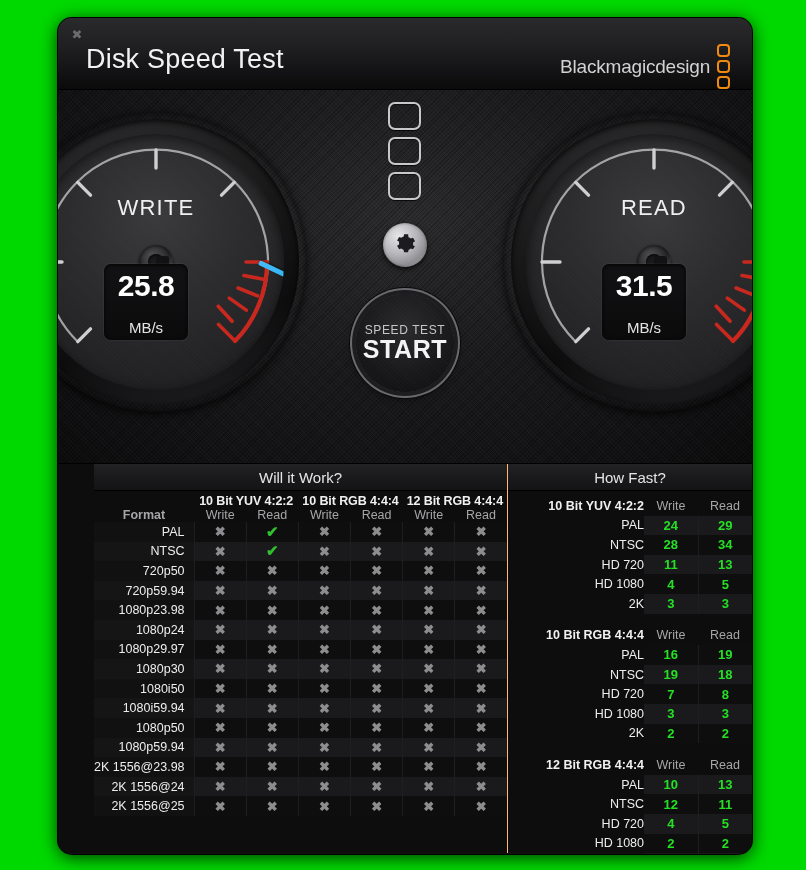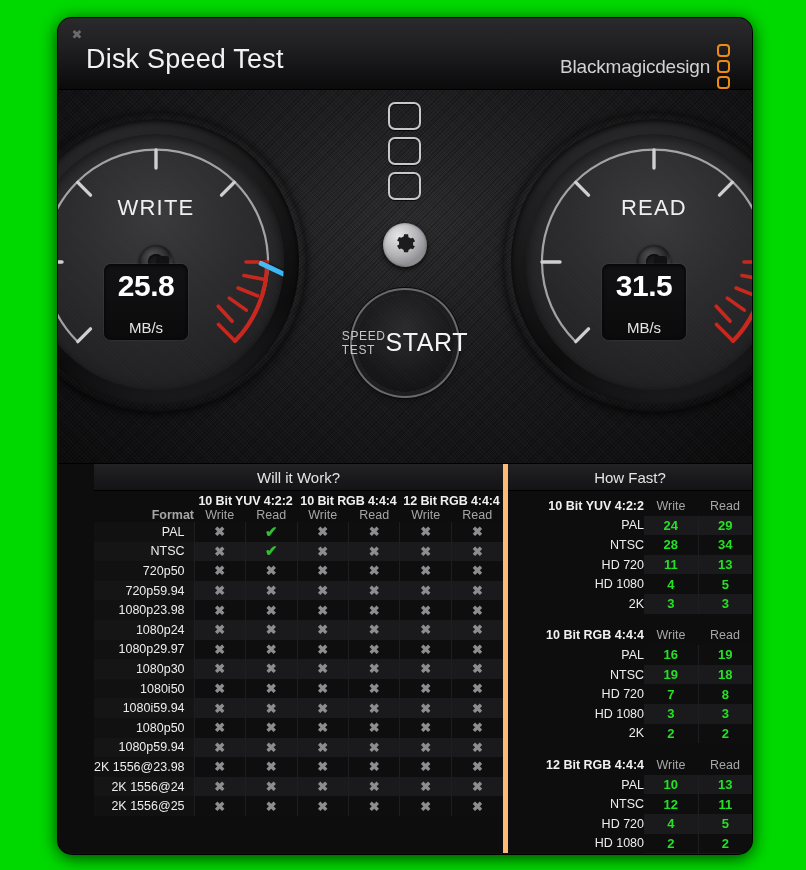--- a/index.html
+++ b/index.html
@@ -172,29 +172,29 @@
     display:flex; align-items:center; justify-content:center;
     cursor:pointer;
   }
   #start-btn {
     position:absolute; left:50%; top:204px; margin-left:-49px;
     width:98px; height:98px; border-radius:50%;
     background:
       repeating-linear-gradient(45deg, rgba(255,255,255,.015) 0 1px, transparent 1px 3px),
       radial-gradient(circle at 50% 35%, #2b2b2d 0%, #19191b 55%, #0d0d0e 100%);
     box-shadow:0 0 0 4px #1d1d1f, 0 0 0 6px #6a6a6e, 0 0 0 7px #0a0a0b, 0 4px 12px rgba(0,0,0,.9);
-    display:flex; flex-direction:row; align-items:center; justify-content:center;
+    display:flex; flex-direction:column; align-items:center; justify-content:center;
     cursor:pointer;
   }
   #start-sub { color:#c6c6c8; font-size:12px; letter-spacing:.6px; }
-  #start-main { color:#f4f4f4; font-size:25px; font-weight:400; letter-spacing:.6px; margin-top:-2px; }
+  #start-main { color:#f4f4f4; font-size:25px; font-weight:700; letter-spacing:.6px; margin-top:-2px; }
 
   
   #bottom { position:relative; height:389px; display:flex; background:#0d0d0e; }
-  #left-panel  { width:450px; position:relative; border-right:5px solid #fdba74;padding-left:36px; }
+  #left-panel  { width:450px; position:relative; border-right:1px solid #fdba74;padding-left:36px; }
   #right-panel { flex:1; position:relative; }
 
   .section-head {
     height:27px;
     background:linear-gradient(180deg,#222224 0%,#19191b 55%,#141416 100%);
     border-bottom:1px solid #000;
     display:flex; align-items:center; justify-content:center;
     color:#e4e4e4; font-size:15px; font-weight:300;
   }
 
@@ -204,21 +204,21 @@
   #wiw th, #wiw td { padding:0; }
   .grp-th {
     color:#f0f0f0; font-size:12.5px; font-weight:bold;
     padding-bottom:1px; text-align:center;
     letter-spacing:-.1px;
   }
   .sub-th {
     color:#a6a6a8; font-size:12.5px; font-weight:normal;
     padding-bottom:4px; text-align:center;
   }
-  .fmt-th { color:#a6a6a8; font-size:12.5px; text-align:right; padding-right:9px; }
+  .fmt-th { color:#a6a6a8; font-size:12.5px; padding-right:9px; }
   #wiw td.fmt {
     color:#ededed; font-size:12.5px; text-align:right;
     padding-right:9px; white-space:nowrap; height:19.6px;
   }
   #wiw td.cell {
     text-align:center; font-size:13px; width:53px;
     border-left:1px solid #1e1e20;
   }
   #wiw tbody tr:nth-child(odd) td.cell  { background:#0e0e0f; }
   #wiw tbody tr:nth-child(even) td.cell { background:#1a1a1c; }

